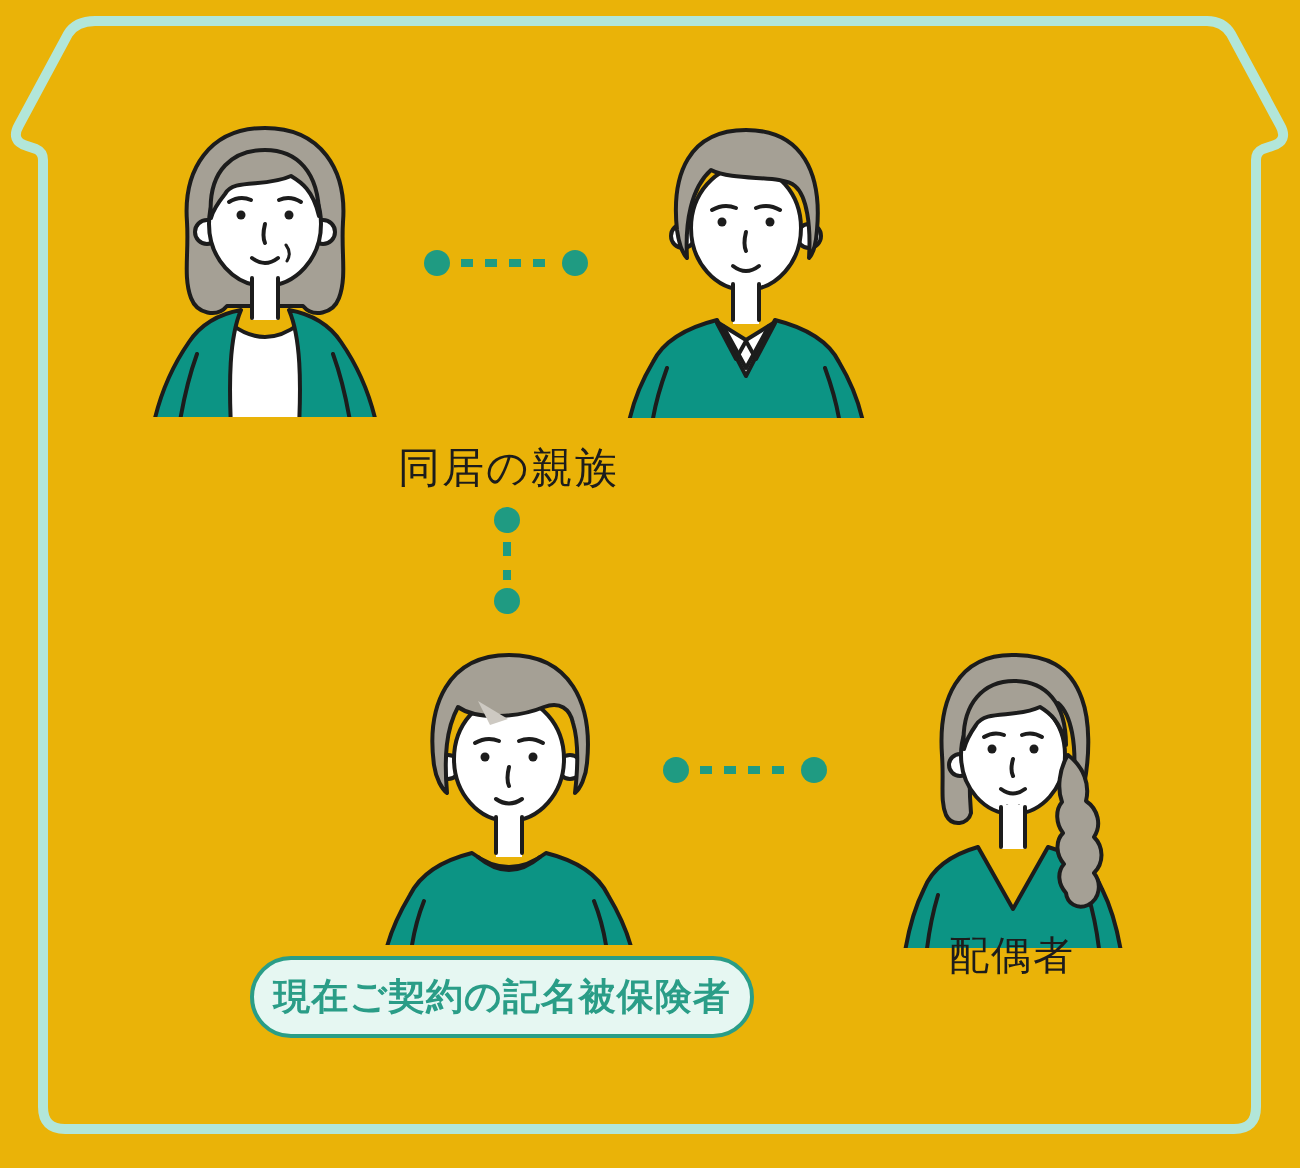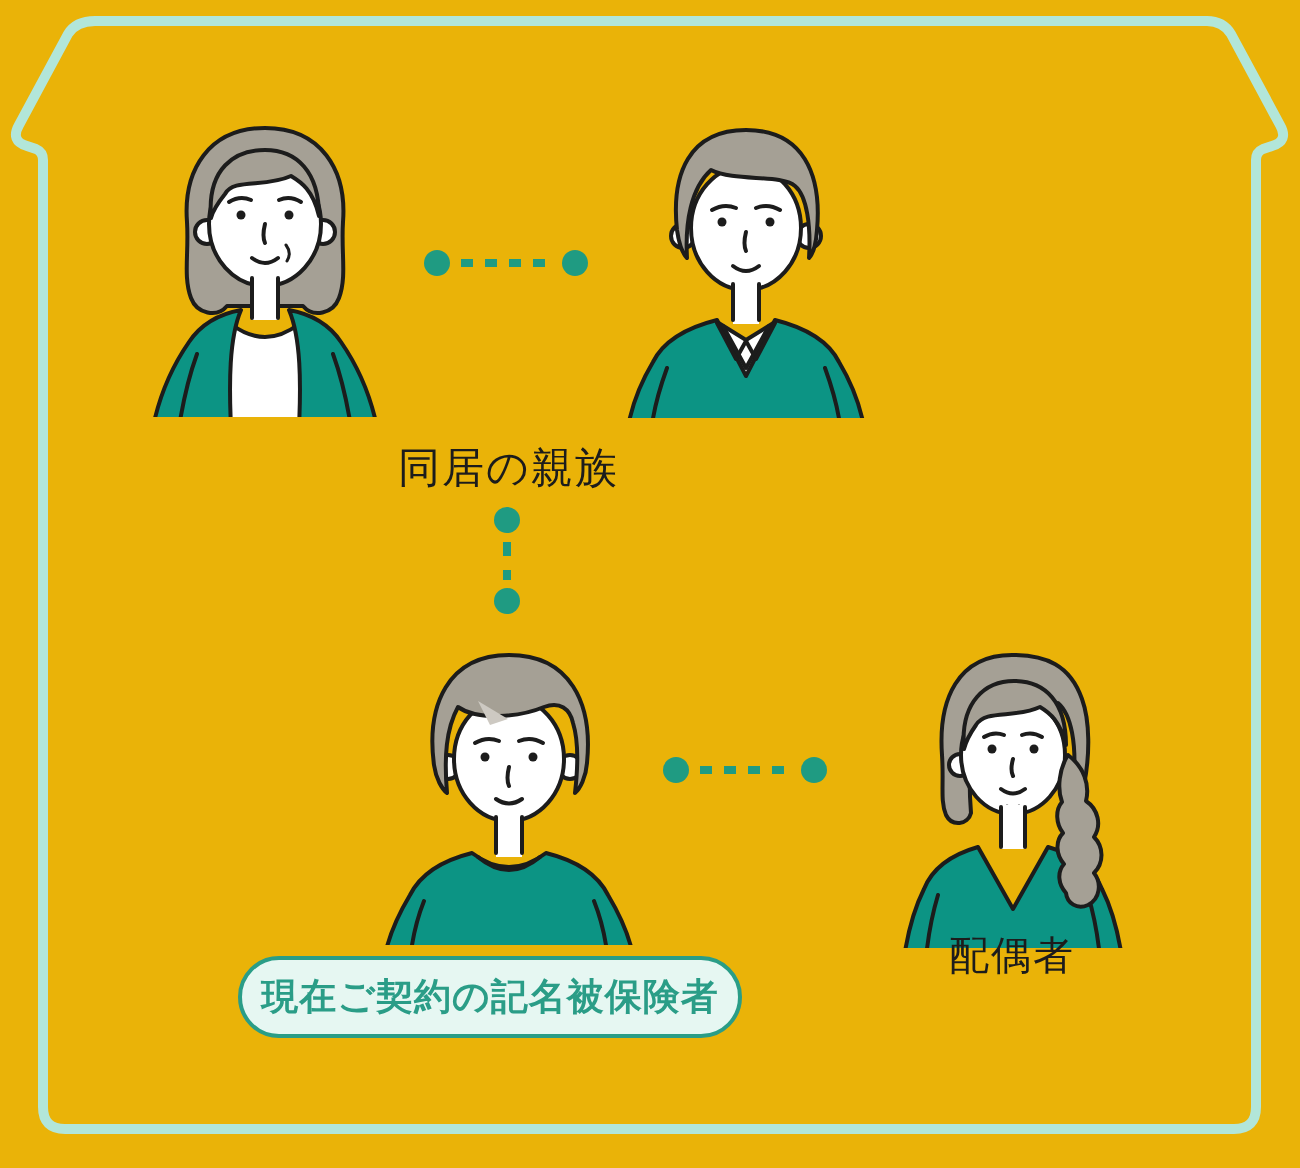--- a/index.html
+++ b/index.html
@@ -18,21 +18,21 @@
     color:#1c1c1c;
     font-size:42px;
     font-weight:500;
     text-align:center;
     letter-spacing:2px;
     white-space:nowrap;
   }
   .label.spouse{font-size:40px;}
   .badge{
     position:absolute;
-    left:238px;top:956px;
+    left:250px;top:956px;
     width:504px;height:82px;
     box-sizing:border-box;
     background:#e6f7f2;
     border:4px solid #2a9d87;
     border-radius:44px;
     display:flex;align-items:center;justify-content:center;
     color:#2a9d87;
     font-size:37px;
     font-weight:600;
     letter-spacing:1px;

